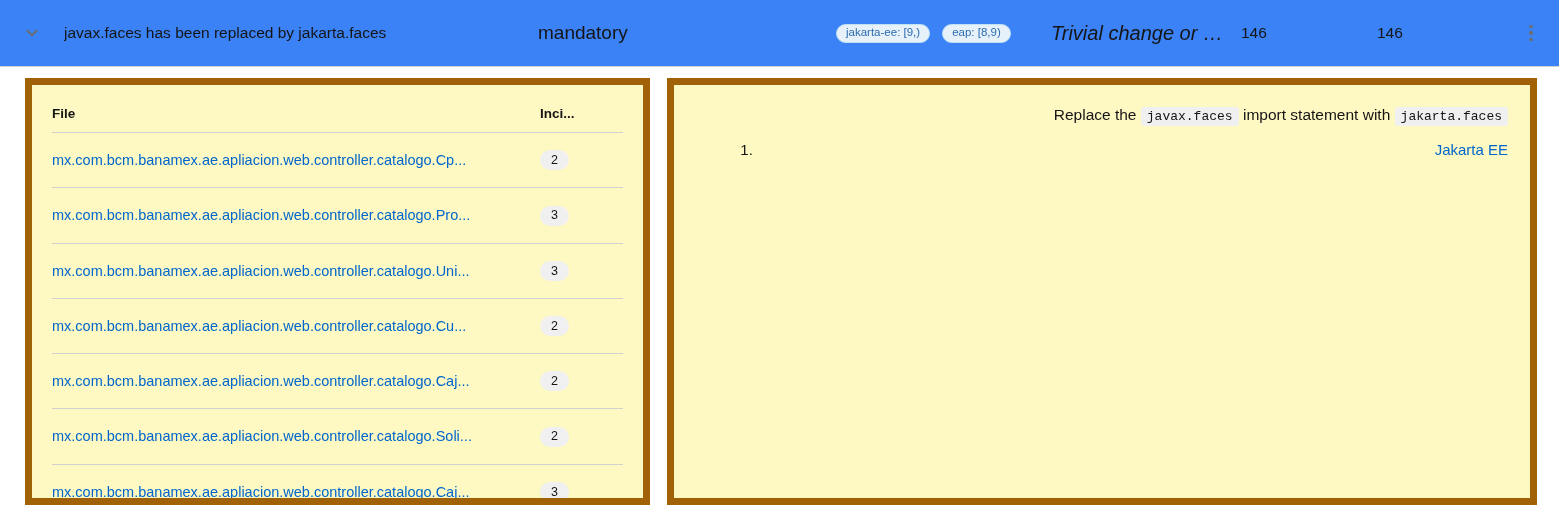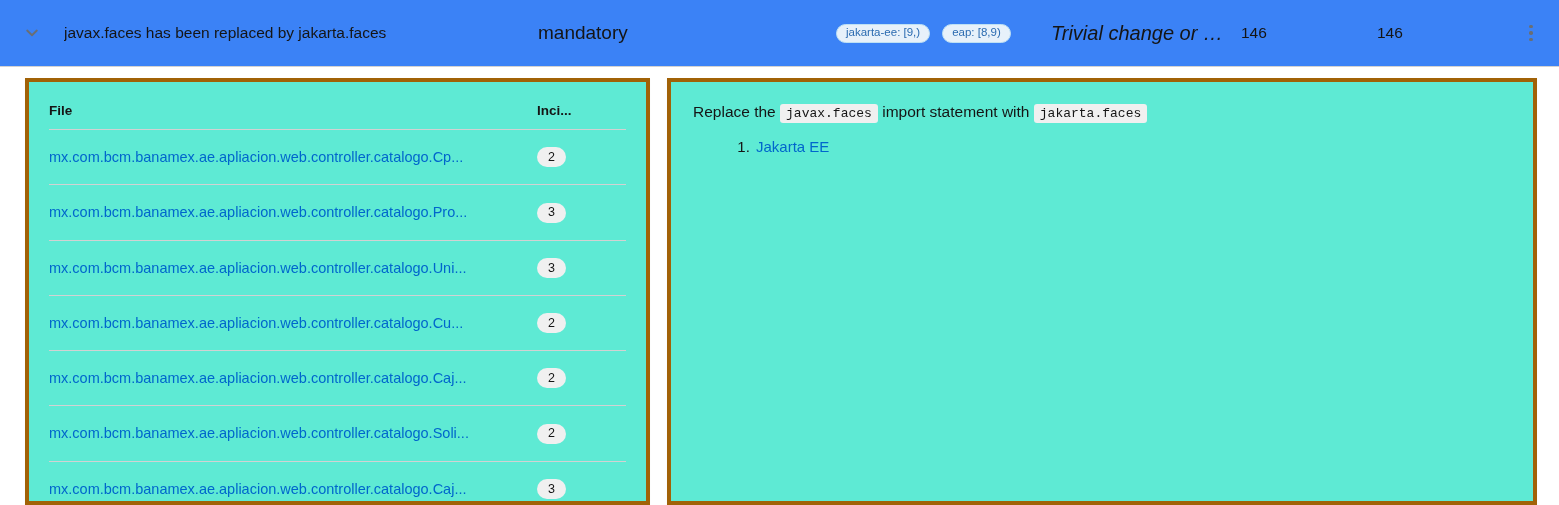--- a/index.html
+++ b/index.html
@@ -124,35 +124,36 @@
   .expanded-body {
     display: flex;
     align-items: flex-start;
     gap: 17px;
     padding: 11px 22px 0 25px;
     height: 438px;
     background: #ffffff;
   }
 
   .card {
-    background: #5eead4;
-    border: 4px solid #a16207;
+    background: #fef9c3;
+    border: 7px solid #a16207;
     box-shadow: 0 1px 1px rgba(3,3,3,0.05);
     overflow: hidden;
   }
   .left-card {
     width: 625px;
     min-width: 625px;
     height: 427px;
     padding: 0 20px;
   }
   .right-card {
     width: 874px;
     height: 427px;
     padding: 18px 22px;
+    text-align: right;
   }
 
   
   table.file-table {
     width: 100%;
     border-collapse: collapse;
     table-layout: fixed;
   }
   table.file-table th {
     text-align: left;

